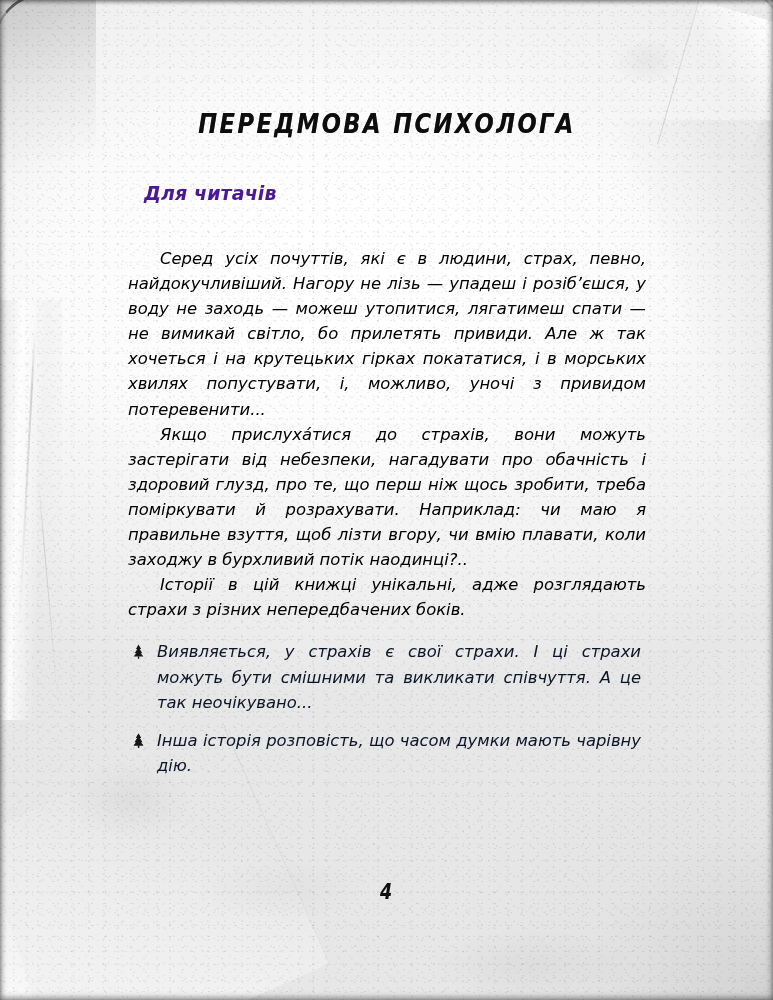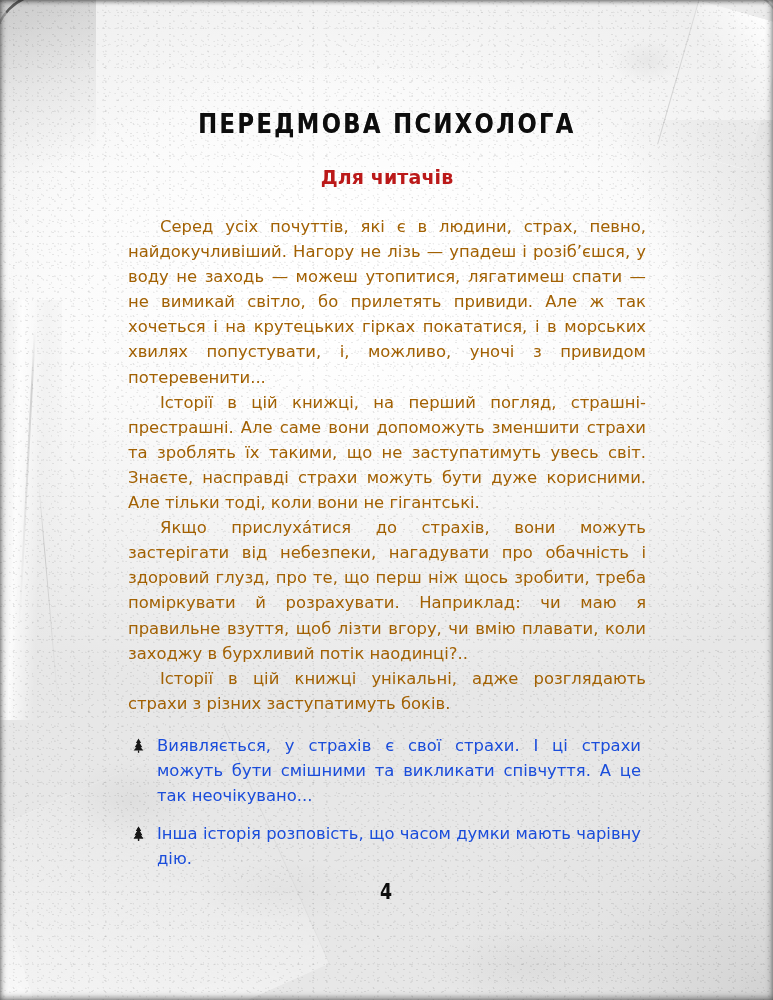--- a/index.html
+++ b/index.html
@@ -8,20 +8,21 @@
     background: #ffffff;
   }
 
   .page-scan {
     position: relative;
     width: 773px;
     height: 1000px;
     overflow: hidden;
     background: #dcdcdc;
     font-family: "DejaVu Sans", sans-serif;
+    font-style: italic;
   }
 
   
   .paper {
     position: absolute;
     left: 0; top: 0;
     width: 773px;
     height: 1000px;
     background:
       radial-gradient(ellipse 700px 420px at 46% 28%, #fdfdfd 0%, #f7f7f7 42%, #ededed 74%, #e4e4e4 100%),
@@ -190,60 +191,60 @@
     font-size: 27px;
     font-weight: 700;
     letter-spacing: 2.6px;
     color: #101010;
     text-transform: uppercase;
     transform: scaleX(0.93);
     text-shadow: 0 0 0.6px rgba(20,20,20,0.6);
   }
 
   .subheading {
-    margin: 0;
+    margin: 16px;
     padding-top: 27px;
-    text-align: center;
+    text-align: left;
     font-family: "DejaVu Sans", sans-serif;
     font-size: 19px;
     font-weight: 700;
     letter-spacing: 0.1px;
-    color: #b91c1c;
+    color: #4c1d95;
   }
 
   .body-block {
     padding-top: 26px;
   }
 
   p.para {
     margin: 0;
     font-family: "DejaVu Sans", sans-serif;
     font-size: 16.4px;
     line-height: 25.1px;
     text-align: justify;
     text-indent: 32px;
-    color: #a16207;
+    color: #000000;
     hyphens: manual;
   }
 
   ul.bullet-list {
     list-style: none;
     margin: 17px 0 0 0;
     padding: 0;
   }
 
   li.bullet-item {
     position: relative;
     margin: 0 5px 13px 0;
     padding-left: 29px;
     font-family: "DejaVu Sans", sans-serif;
     font-size: 16.4px;
     line-height: 25.1px;
     text-align: justify;
-    color: #1d4ed8;
+    color: #0f172a;
   }
   li.bullet-item:last-child { margin-bottom: 0; }
 
   .tree-marker {
     position: absolute;
     left: 4px;
     top: 5px;
     width: 13px;
     height: 15px;
     color: #1a1a1a;
@@ -295,23 +296,22 @@
   <div class="scan-edge"></div>
 
   <div class="content">
 
     <h1 class="heading">ПЕРЕДМОВА ПСИХОЛОГА</h1>
 
     <h2 class="subheading">Для читачів</h2>
 
     <div class="body-block">
       <p class="para">Серед усіх почуттів, які є в людини, страх, певно, найдокучли­віший. Нагору не лізь — упадеш і розіб’єшся, у воду не заходь — можеш утопитися, лягатимеш спати — не вимикай світло, бо при­летять привиди. Але ж так хочеться і на крутецьких гірках поката­тися, і в морських хвилях попустувати, і, можливо, уночі з привидом потеревенити...</p>
-      <p class="para">Історії в цій книжці, на перший погляд, страшні-престрашні. Але саме вони допоможуть зменшити страхи та зроблять їх такими, що не заступатимуть увесь світ. Знаєте, насправді страхи можуть бути дуже корисними. Але тільки тоді, коли вони не гігантські.</p>
       <p class="para">Якщо прислуха́тися до страхів, вони можуть застерігати від небез­пеки, нагадувати про обачність і здоровий глузд, про те, що перш ніж щось зробити, треба поміркувати й розрахувати. Наприклад: чи маю я правильне взуття, щоб лізти вгору, чи вмію плавати, коли заходжу в бурхливий потік наодинці?..</p>
-      <p class="para">Історії в цій книжці унікальні, адже розглядають страхи з різних заступатимуть боків.</p>
+      <p class="para">Історії в цій книжці унікальні, адже розглядають страхи з різних непередбачених боків.</p>
     </div>
 
     <ul class="bullet-list">
 
       <li class="bullet-item">
         <span class="tree-marker">
           <svg viewBox="0 0 13 15" width="13" height="15" aria-hidden="true">
             <path d="M6.5 0.6 L9.1 5.0 L7.7 5.0 L10.3 9.2 L8.6 9.2 L11.4 12.6 L1.6 12.6 L4.4 9.2 L2.7 9.2 L5.3 5.0 L3.9 5.0 Z" fill="#1a1a1a"></path>
             <rect x="5.9" y="12.4" width="1.3" height="2.4" fill="#1a1a1a"></rect>
           </svg>

